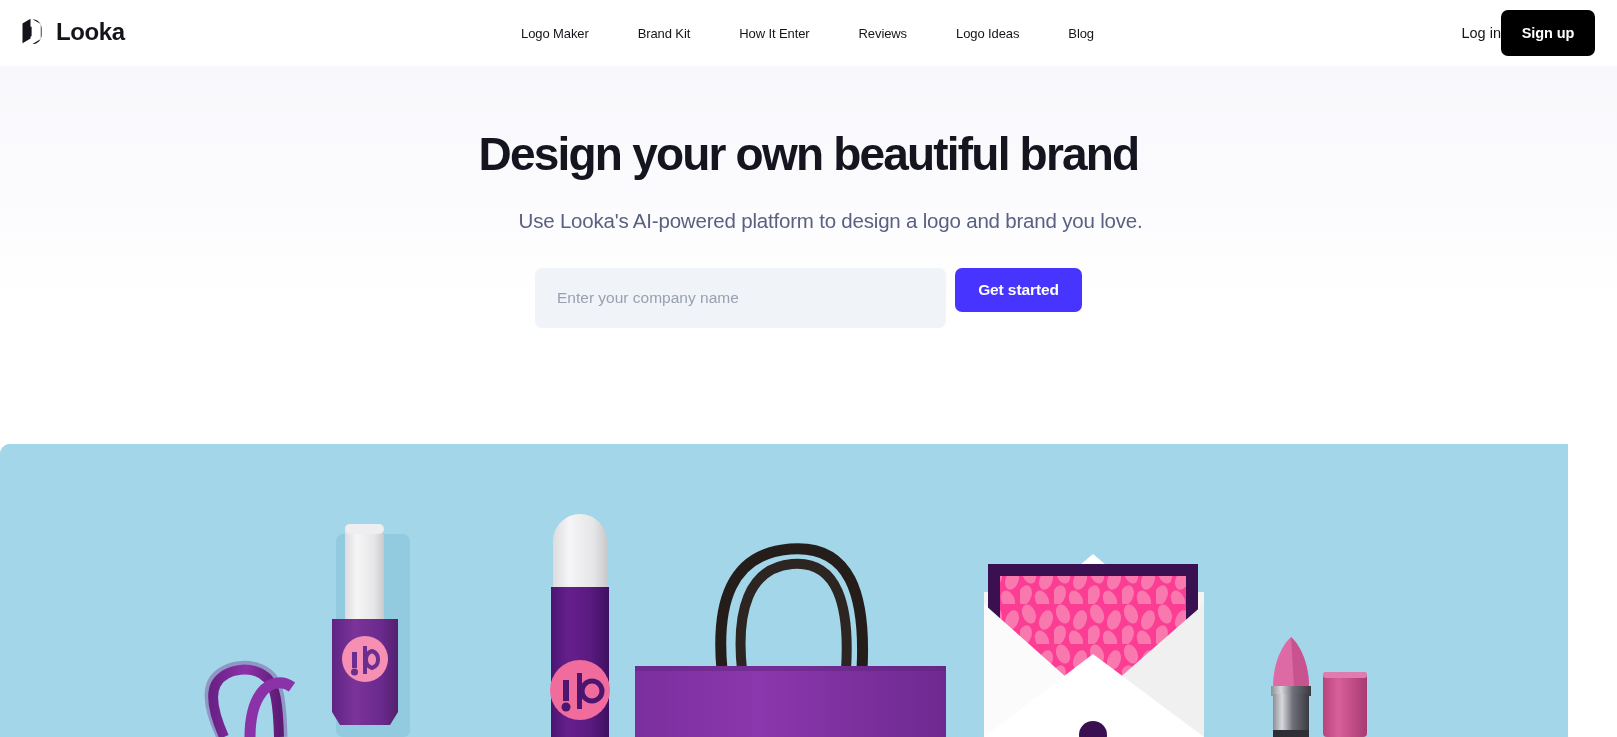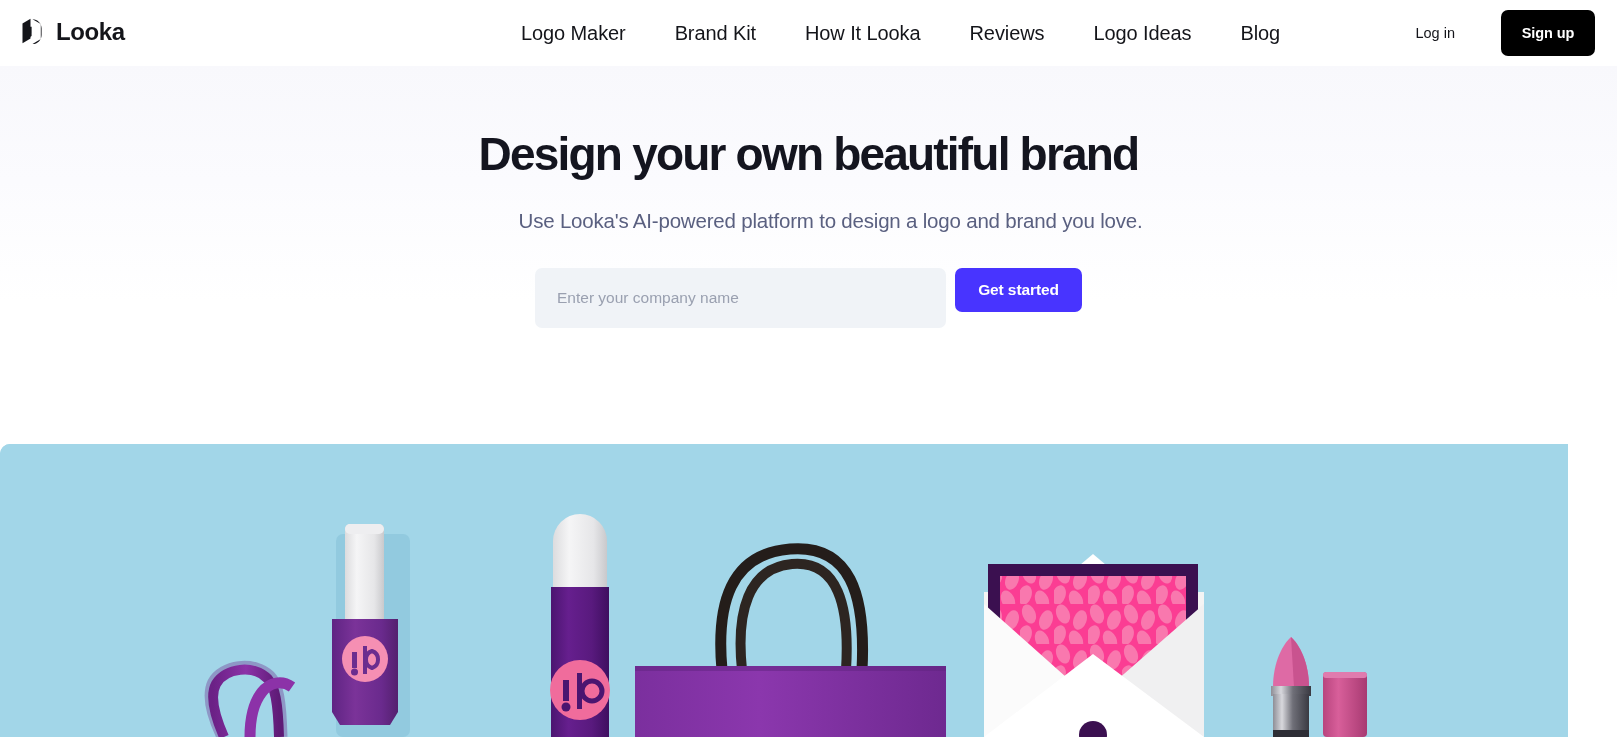--- a/index.html
+++ b/index.html
@@ -52,21 +52,21 @@
   .nav {
     position: absolute;
     left: 521px;
     top: 0;
     height: 66px;
     display: flex;
     align-items: center;
     gap: 0px;
   }
   .nav-link {
-    font-size: 20px;
+    font-size: 13px;
     color: #14151a;
     text-decoration: none;
     padding: 0 0;
     margin-right: 49px;
     white-space: nowrap;
     letter-spacing: -0.1px;
   }
   .nav-link:last-child { margin-right: 0; }
 
   .header-actions {
@@ -76,21 +76,20 @@
     height: 66px;
     display: flex;
     align-items: center;
     gap: 0;
   }
   .login-link {
     font-size: 14.5px;
     color: #14151a;
     text-decoration: none;
     font-weight: 500;
-    margin-right: 46px;
     white-space: nowrap;
   }
   .signup-btn {
     background: #000000;
     color: #ffffff;
     font-size: 14.5px;
     font-weight: bold;
     border: none;
     border-radius: 7px;
     width: 94px;
@@ -200,21 +199,21 @@
         <path d="M10.5 1.2 L18.8 6 L18.8 21 L10.5 26 C15.6 26 19.6 22 19.6 16.9 L19.6 10.2 C19.6 5.2 15.6 1.2 10.5 1.2 Z" fill="#14151a"></path>
         <path d="M9.6 8.8 C6.3 8.8 3.7 11.4 3.7 14.6 L3.7 21.5 L9.6 18.1 Z" fill="#14151a"></path>
       </svg>
     </span>
     <span class="brand-name">Looka</span>
   </a>
 
   <nav class="nav">
     <a class="nav-link" href="#">Logo Maker</a>
     <a class="nav-link" href="#">Brand Kit</a>
-    <a class="nav-link" href="#">How It Looka</a>
+    <a class="nav-link" href="#">How It Enter</a>
     <a class="nav-link" href="#">Reviews</a>
     <a class="nav-link" href="#">Logo Ideas</a>
     <a class="nav-link" href="#">Blog</a>
   </nav>
 
   <div class="header-actions">
     <a class="login-link" href="#">Log in</a>
     <button class="signup-btn">Sign up</button>
   </div>
 

